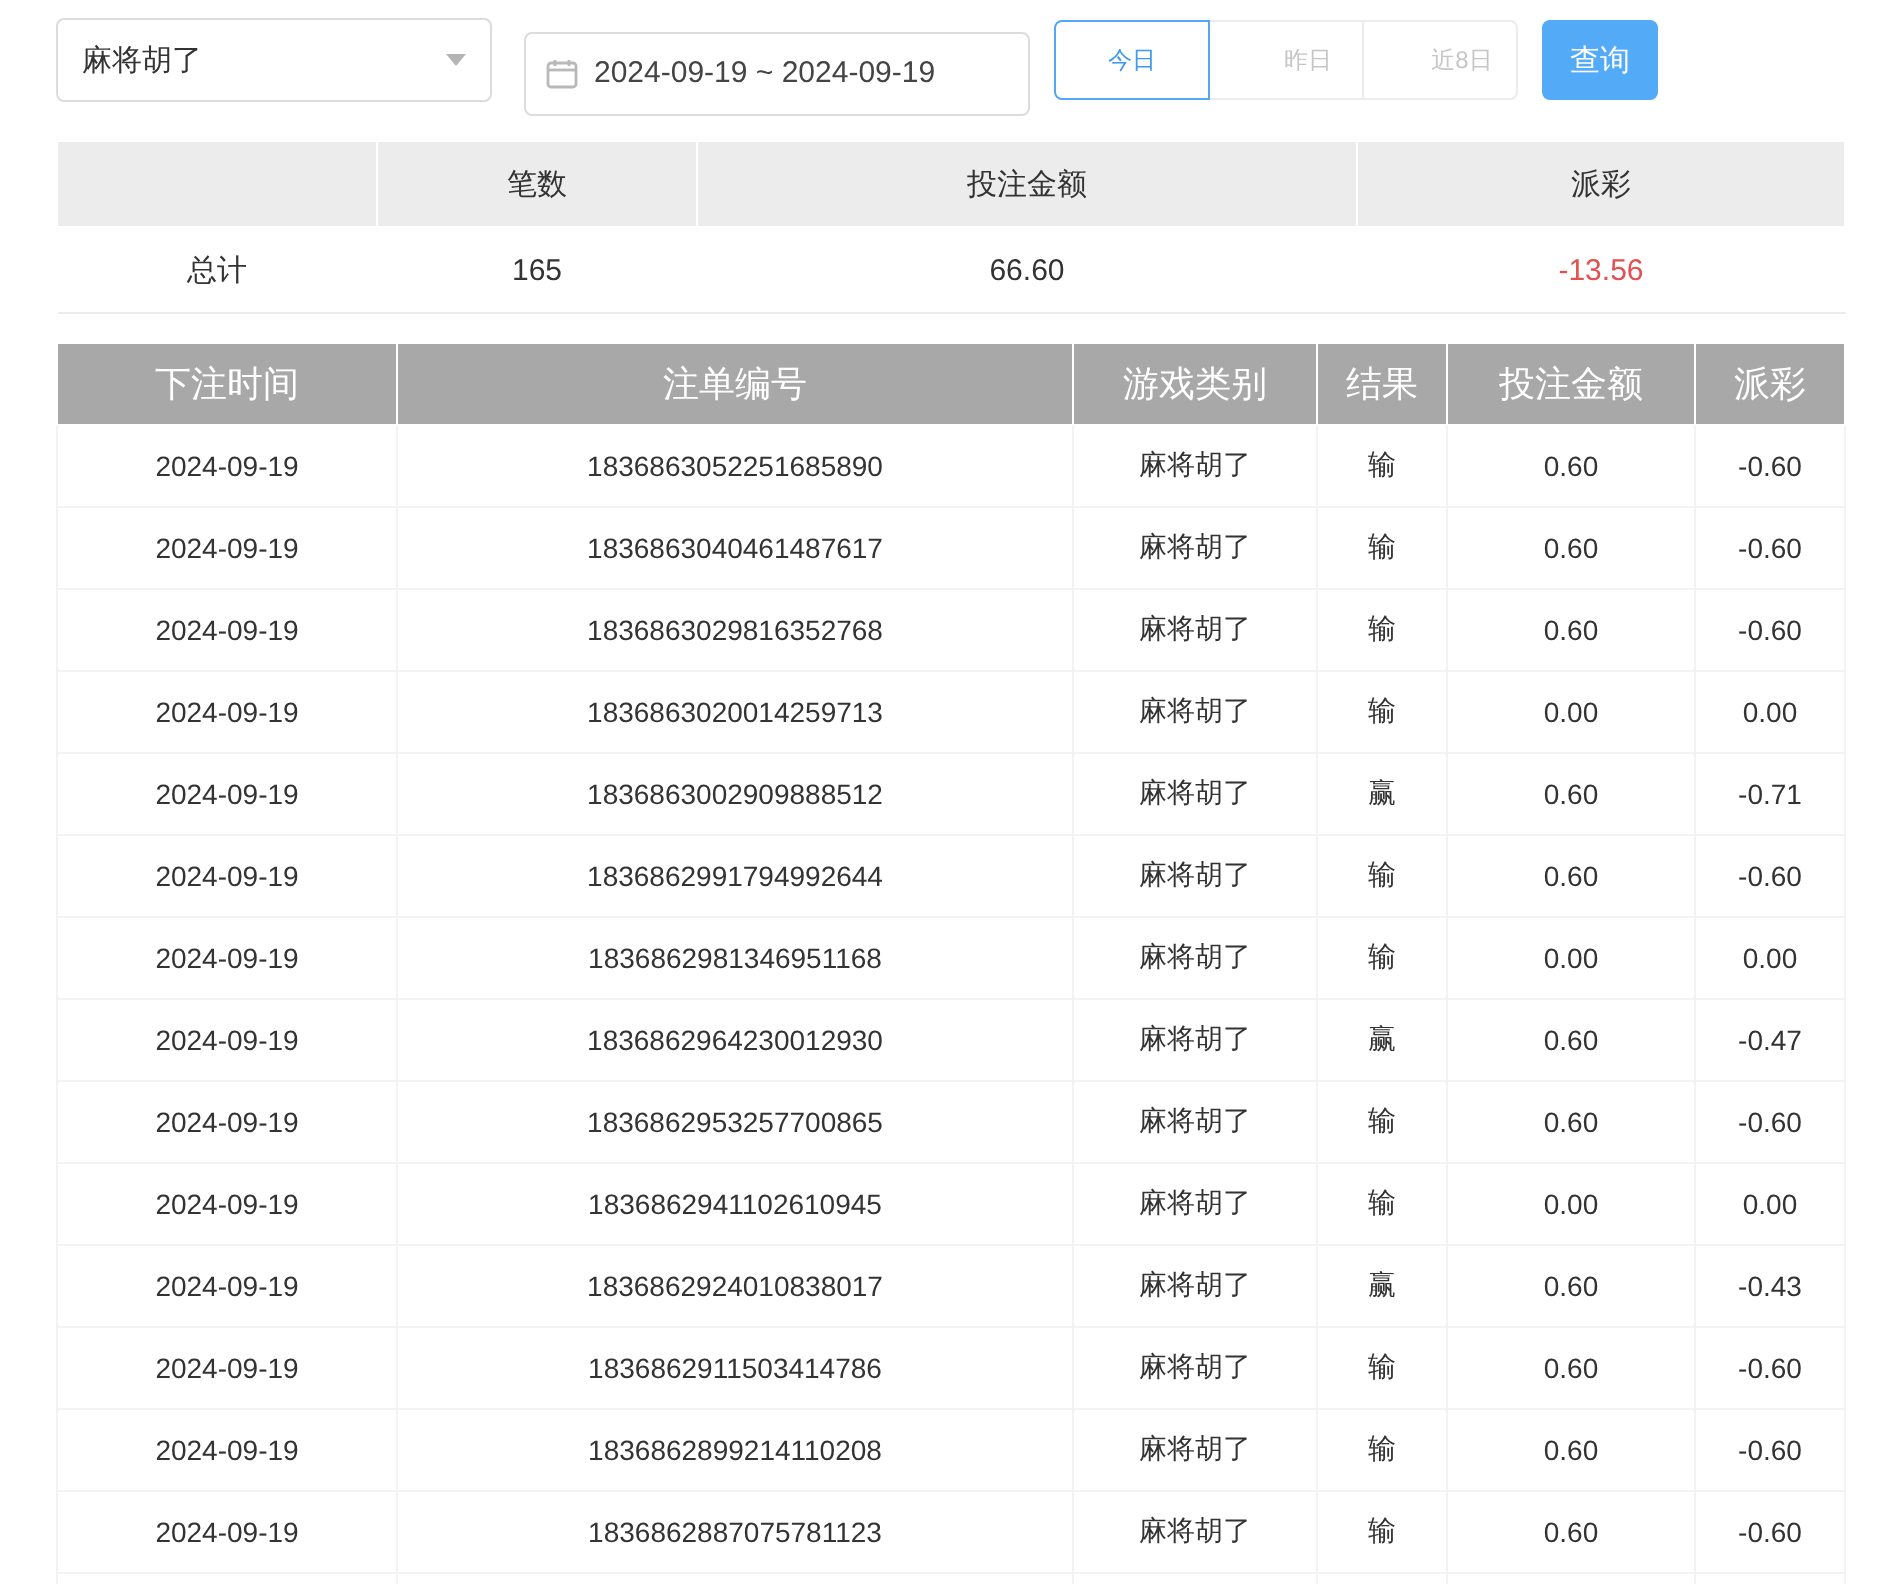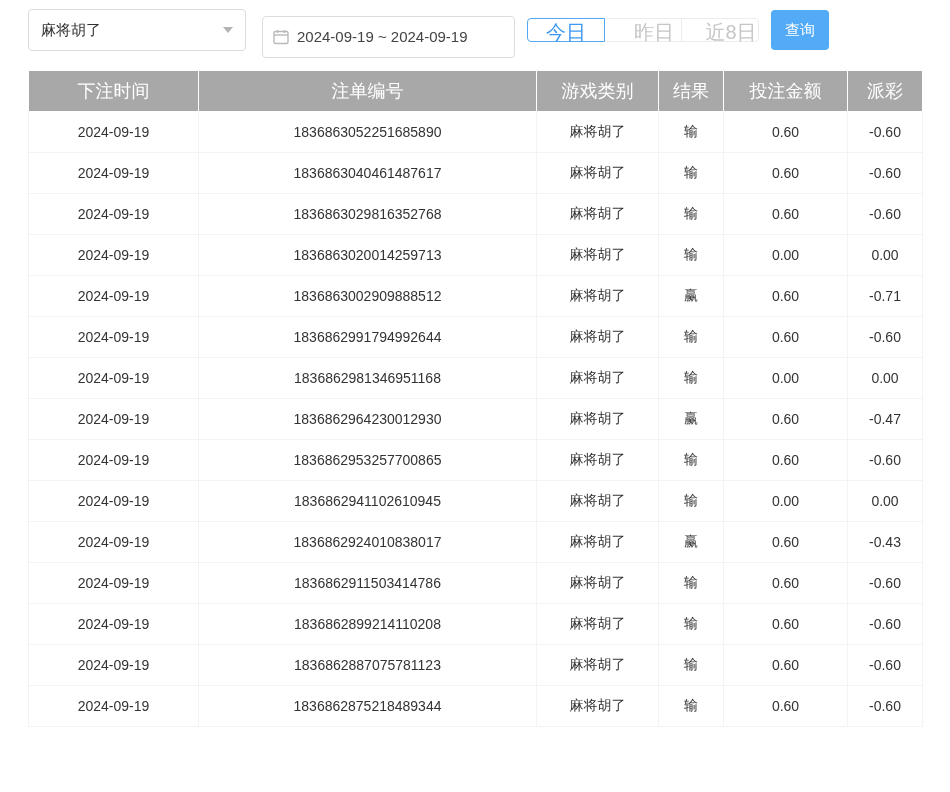--- a/index.html
+++ b/index.html
@@ -23,21 +23,21 @@
     border-top: 6px solid #b4b4b4;
   }
   .datebox {
     margin-left: 16px; width: 231px; height: 40px; border: 1px solid #dcdcdc;
     border-radius: 4px; display: flex; align-items: center; padding: 0 10px;
     font-size: 15px; color: #444; background: #fff; cursor: pointer; margin-top: 13px;
   }
   .datebox svg { margin-right: 8px; flex: none; }
   .quick-group { display: flex; margin-left: 12px; }
   .quick {
-    height: 24px; width: 78px; background: #fff; font-size: 20px; cursor: pointer;
+    height: 40px; width: 78px; background: #fff; font-size: 12px; cursor: pointer;
     border: 1px solid #ececec; color: #c6c6c6; font-family: inherit; padding: 0;
   }
   .quick + .quick { margin-left: -1px; padding-left: 22px; }
   .quick.active {
     border: 1px solid #53a8f4; color: #3d9af0; position: relative; z-index: 1;
     border-radius: 4px 0 0 4px;
   }
   .quick:last-child { border-radius: 0 4px 4px 0; }
   .query {
     margin-left: 12px; width: 58px; height: 40px; border: none; border-radius: 4px;
@@ -91,20 +91,44 @@
 
     <div class="quick-group">
       <button class="quick active">今日</button>
       <button class="quick">昨日</button>
       <button class="quick">近8日</button>
     </div>
 
     <button class="query">查询</button>
   </div>
 
+  <table class="summary">
+    <colgroup>
+        <col style="width:160px">
+        <col style="width:160px">
+        <col style="width:330px">
+        <col style="width:244px">
+      </colgroup>
+    <thead>
+      <tr>
+        <th></th>
+        <th>笔数</th>
+        <th>投注金额</th>
+        <th>派彩</th>
+      </tr>
+    </thead>
+    <tbody>
+      <tr>
+        <td>总计</td>
+        <td>165</td>
+        <td>66.60</td>
+        <td class="maybe-neg neg">-13.56</td>
+      </tr>
+    </tbody>
+  </table>
 
   <table class="bets">
     <colgroup>
         <col style="width:170px">
         <col style="width:338px">
         <col style="width:122px">
         <col style="width:65px">
         <col style="width:124px">
         <col style="width:75px">
       </colgroup>

